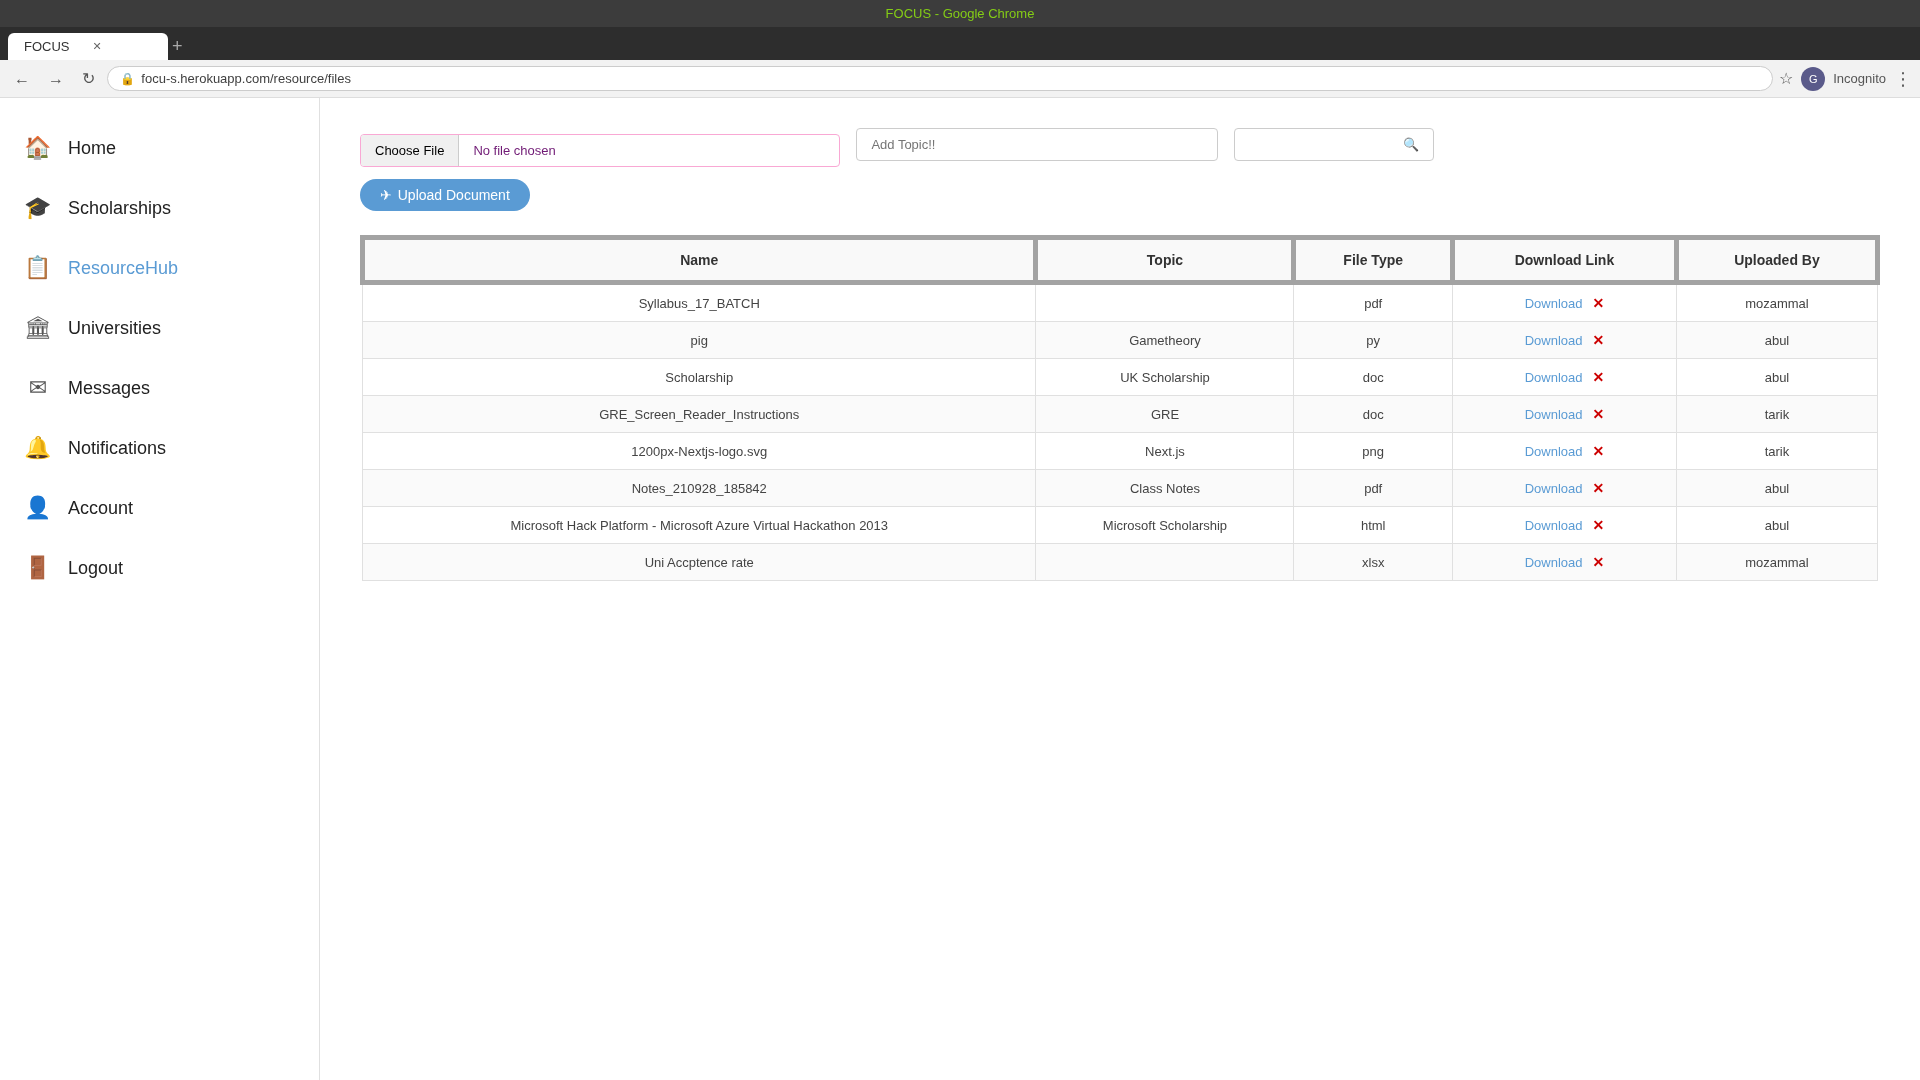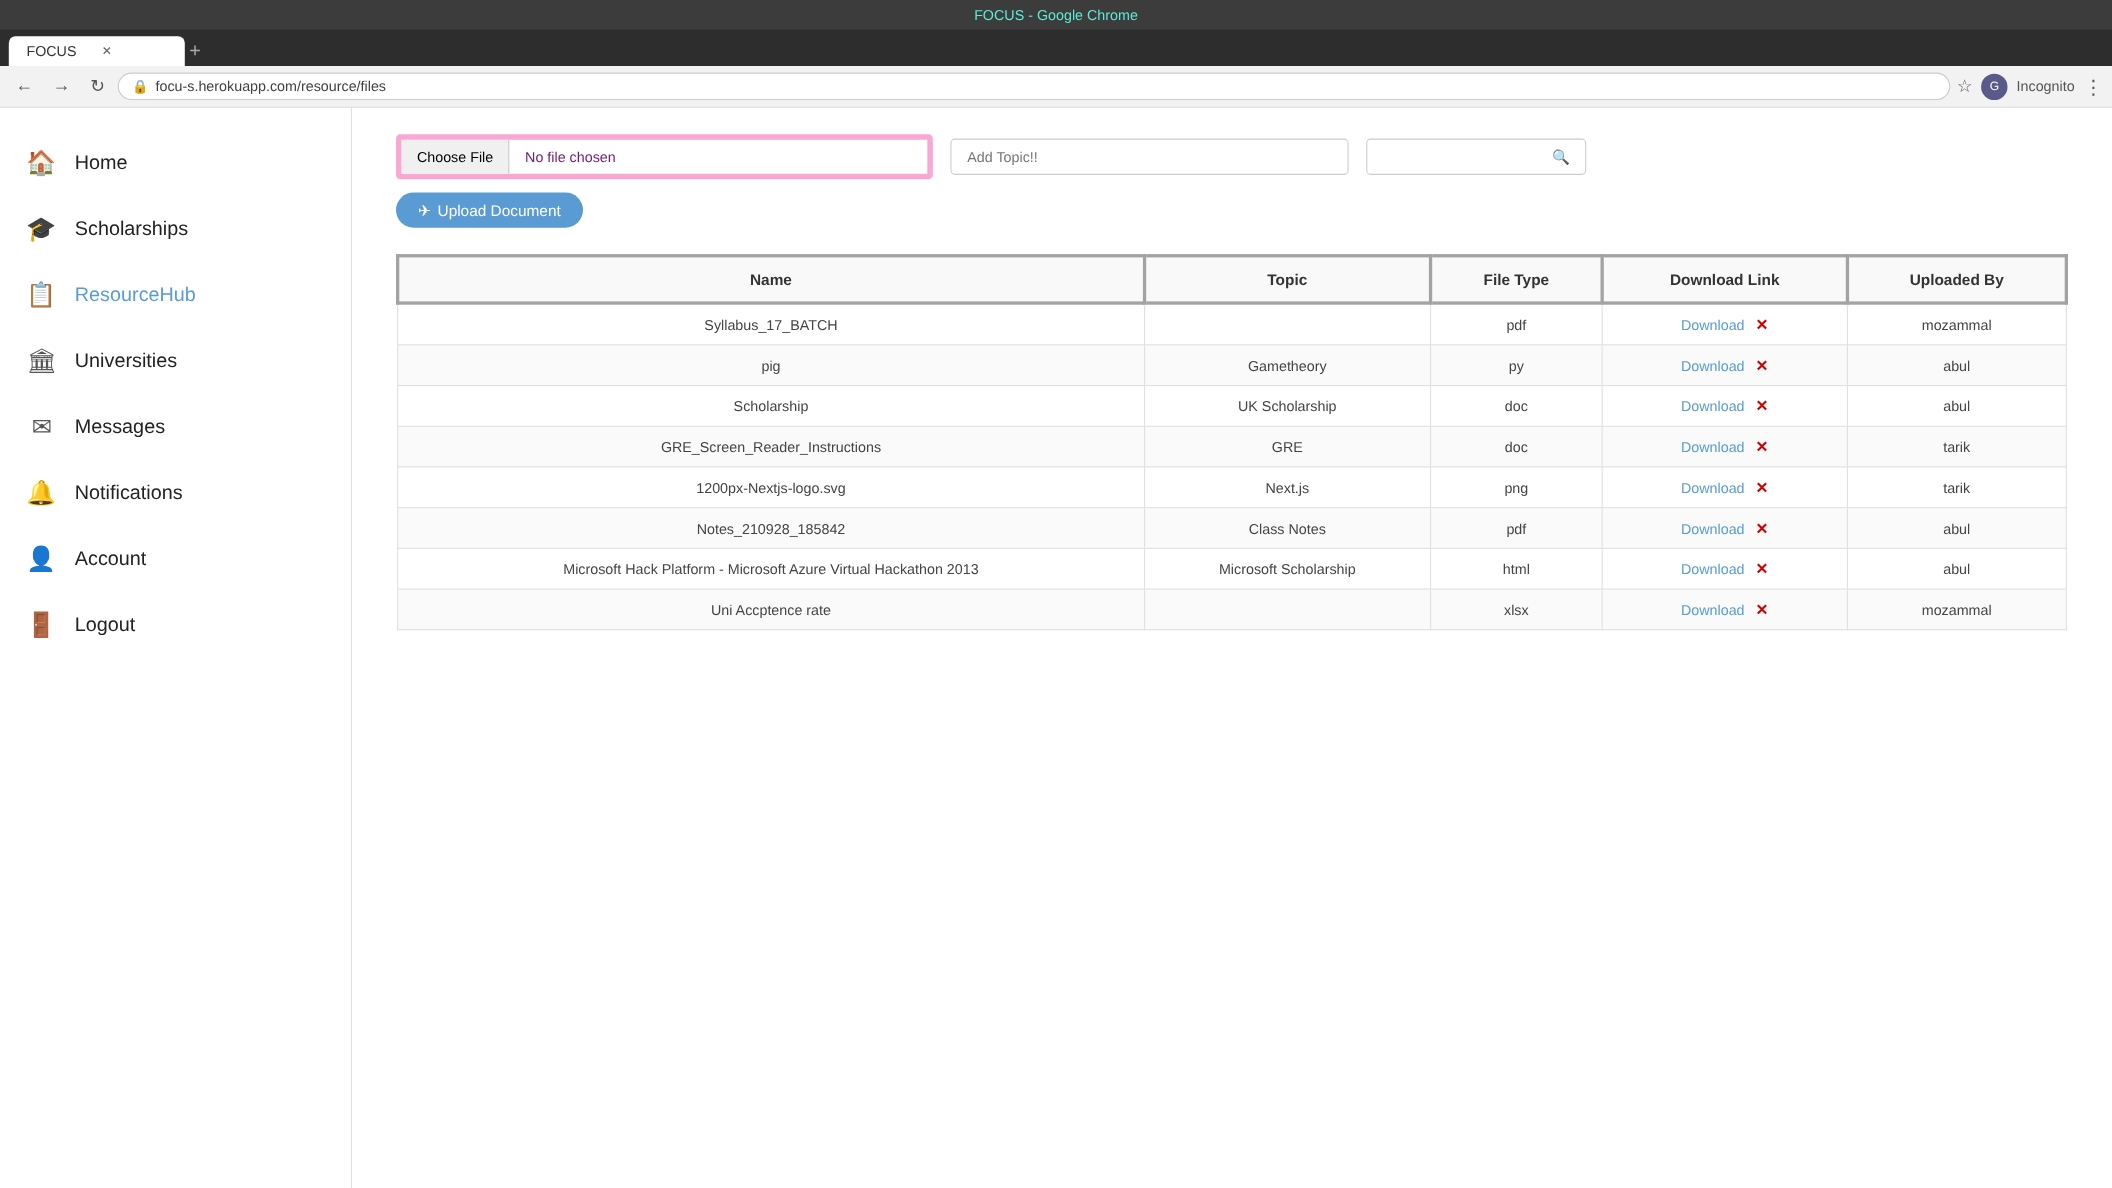--- a/index.html
+++ b/index.html
@@ -1,20 +1,20 @@
 <!DOCTYPE html>
 <html><head>
   <meta charset="utf-8">
   <style>
     * { margin: 0; padding: 0; box-sizing: border-box; }
     body { font-family: Arial, sans-serif; background: #fff; font-size: 14px; color: #333; }
 
     
     .browser-chrome { background: #3c3c3c; width: 1920px; }
-    .title-bar { background: #3c3c3c; color: #5eead4; text-align: center; padding: 6px; font-size: 13px; }
+    .title-bar { background: #3c3c3c; color: #84cc16; text-align: center; padding: 6px; font-size: 13px; }
     .tab-bar { background: #2d2d2d; display: flex; align-items: center; padding: 6px 8px 0; }
     .tab { background: #fff; color: #333; padding: 6px 16px; border-radius: 6px 6px 0 0; font-size: 13px; display: flex; align-items: center; gap: 23px; min-width: 160px; }
     .tab-close { color: #666; font-size: 11px; cursor: pointer; }
     .tab-new { color: #aaa; font-size: 18px; margin-left: 4px; cursor: pointer; }
     .nav-bar { background: #f2f2f2; display: flex; align-items: center; padding: 6px 8px; gap: 6px; border-bottom: 1px solid #ddd; }
     .nav-btn { background: none; border: none; color: #555; font-size: 16px; cursor: pointer; padding: 2px 6px; border-radius: 3px; }
     .address-bar { flex: 1; background: #fff; border: 1px solid #ccc; border-radius: 20px; padding: 4px 12px; font-size: 13px; display: flex; align-items: center; gap: 6px; }
     .lock-icon { color: #555; font-size: 12px; }
     .address-text { color: #404040; font-size: 13px; }
     .nav-actions { display: flex; align-items: center; gap: 8px; color: #555; }
@@ -31,31 +31,31 @@
     .sidebar-item { display: flex; align-items: center; gap: 16px; padding: 16px 24px; cursor: pointer; color: #333; text-decoration: none; }
     .sidebar-icon { width: 28px; height: 28px; display: flex; align-items: center; justify-content: center; font-size: 22px; color: #555; flex-shrink: 0; }
     .sidebar-label { font-size: 18px; font-weight: 500; color: #222; }
 
     
     .main-content { flex: 1; padding: 24px 40px; overflow-y: auto; background: #fff; }
 
     
     .upload-area { display: flex; flex-direction: column; gap: 12px; margin-bottom: 24px; }
     .upload-row { display: flex; align-items: center; gap: 16px; }
-    .file-input-wrapper { display: flex; align-items: center; border: 5px solid #f9a8d4; border-radius: 4px; overflow: hidden; background: #fff; }
+    .file-input-wrapper { display: flex; align-items: center; border: 1px solid #f9a8d4; border-radius: 4px; overflow: hidden; background: #fff; margin-top: 12px; }
     .choose-file-btn { background: #f0f0f0; border: none; border-right: 1px solid #ccc; padding: 8px 14px; font-size: 13px; cursor: pointer; white-space: nowrap; }
     .file-name { padding: 8px 14px; color: #701a75; font-size: 13px; width: 380px; }
     .topic-input { border: 1px solid #ccc; border-radius: 4px; padding: 8px 14px; font-size: 13px; width: 362px; color: #999; }
     .search-box { border: 1px solid #ccc; border-radius: 4px; padding: 8px 14px; font-size: 13px; width: 200px; display: flex; align-items: center; gap: 6px; }
     .search-input { border: none; outline: none; font-size: 13px; width: 100%; }
     .upload-btn { background: #5a9bd4; color: #fff; border: none; border-radius: 20px; padding: 8px 20px; font-size: 14px; cursor: pointer; display: flex; align-items: center; gap: 6px; }
 
     
     .resource-table { width: 100%; border-collapse: collapse; border: 1px solid #e0e0e0; }
-    .resource-table th { background: #f9f9f9; border: 3px solid #a3a3a3; padding: 12px 16px; font-weight: 600; font-size: 14px; color: #333; text-align: center; }
+    .resource-table th { background: #f9f9f9; border: 5px solid #a3a3a3; padding: 12px 16px; font-weight: 600; font-size: 14px; color: #333; text-align: center; }
     .resource-table td { border: 1px solid #e0e0e0; padding: 10px 16px; font-size: 13px; text-align: center; color: #444; }
     .resource-table tr:nth-child(even) { background: #fafafa; }
     .download-link { color: #5a9bd4; text-decoration: none; cursor: pointer; }
     .delete-btn { color: #cc0000; background: none; border: none; cursor: pointer; font-size: 14px; font-weight: bold; margin-left: 6px; }
     .download-cell { display: flex; align-items: center; justify-content: center; gap: 4px; }
 
     
     .sidebar-item.resource-active .sidebar-icon { color: #5a9bd4; }
     .sidebar-item.resource-active .sidebar-label { color: #5a9bd4; }
   </style>

